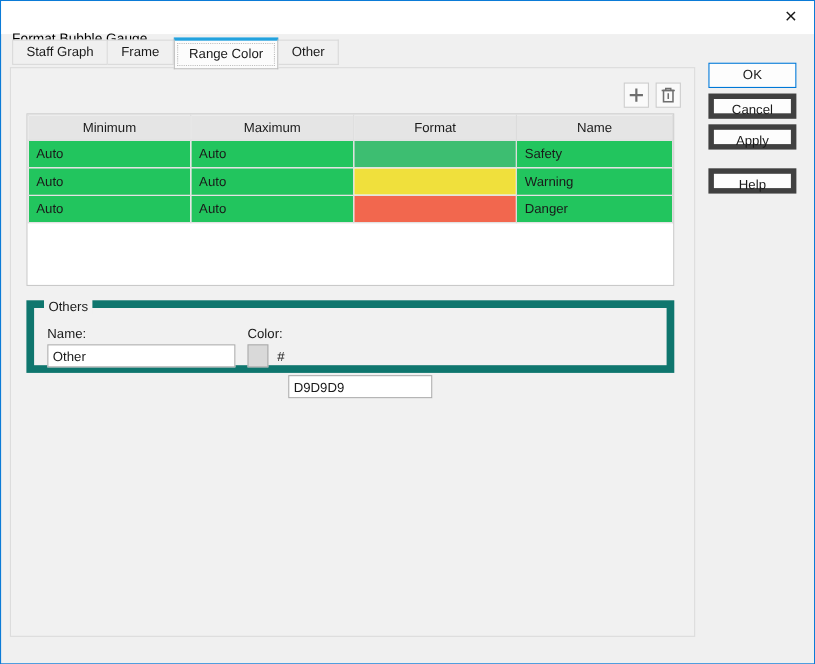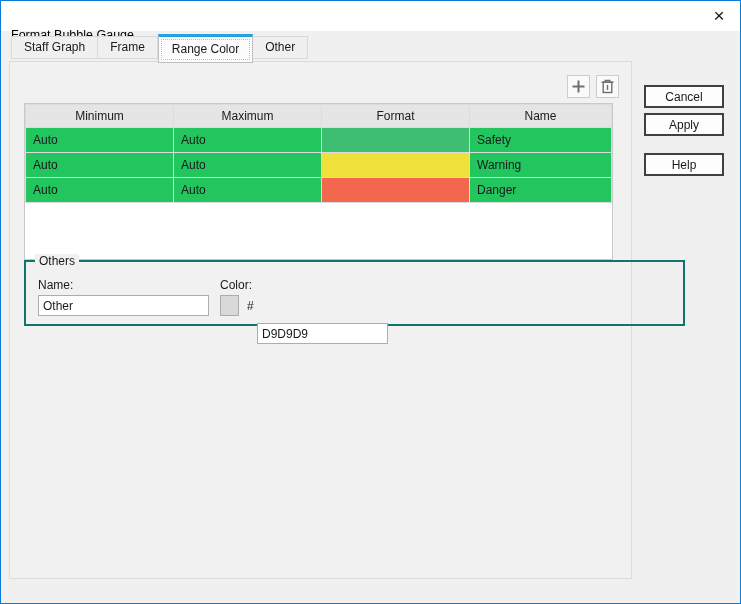--- a/index.html
+++ b/index.html
@@ -85,43 +85,43 @@
     border:1px solid #dcdcdc; font-size:12px; font-weight:400;
     overflow:hidden; white-space:nowrap;
   }
   table.range th { height:23px; text-align:center; padding:0; background:#e5e5e5; }
   table.range td { height:24px; padding:0 0 0 7px; background:#22c55e; }
   table.range td.colorcell { padding:0; }
   .color-fill { width:100%; height:24px; }
 
   
   .groupbox {
-    position:absolute; left:14px; top:198px; width:661px; height:66px;
-    border:2px solid #0f766e;
+    position:absolute; left:14px; top:211px; width:589px; height:66px;
+    border:7px solid #0f766e;
   }
   .groupbox .legend {
     position:absolute; left:9px; top:-8px;
     background:#f1f1f1; padding:0 4px; font-size:12px;
   }
   .field-label { position:absolute; font-size:12px; }
   .txt {
     position:absolute; height:21px; background:#ffffff;
     border:1px solid #adadad; font-family:"Liberation Sans",sans-serif;
     font-size:12px; color:#1a1a1a; padding:0 4px;
   }
   .swatch {
     position:absolute; left:194px; top:33px; width:19px; height:21px;
     border:1px solid #adadad;
   }
   .hash { position:absolute; left:221px; top:37px; font-size:12px; }
 
   
   .action-btn {
     position:absolute; left:643px; width:80px; height:23px;
-    background:#fdfdfd; border:2px solid #404040;
+    background:#fdfdfd; border:5px solid #404040;
     font-family:"Liberation Sans",sans-serif; font-size:12px; color:#1a1a1a;
     text-align:center; line-height:21px; padding:0;
   }
   .action-btn.default { border:1px solid #0078d7; }
 </style>
 </head>
 <body>
 
 <div class="window">
 
@@ -207,17 +207,18 @@
       <input class="txt" style="left: 12px; top: 33px; width: 171px;" value="Other">
 
       <span class="field-label" style="left:194px; top:16px;">Color:</span>
       <div class="swatch" style="background-color: rgb(217, 217, 217);"></div>
       <span class="hash">#</span>
       <input class="txt" style="left: 231px; top: 33px; width: 131px; margin-top: 28px;" value="D9D9D9">
     </div>
 
   </div>
 
+  <button class="action-btn default" style="top:56px;">OK</button>
   <button class="action-btn" style="top:84px;">Cancel</button>
   <button class="action-btn" style="top:152px;">Help</button>
   <button class="action-btn" style="top:112px;">Apply</button>
 
 </div>
 
 </body></html>

